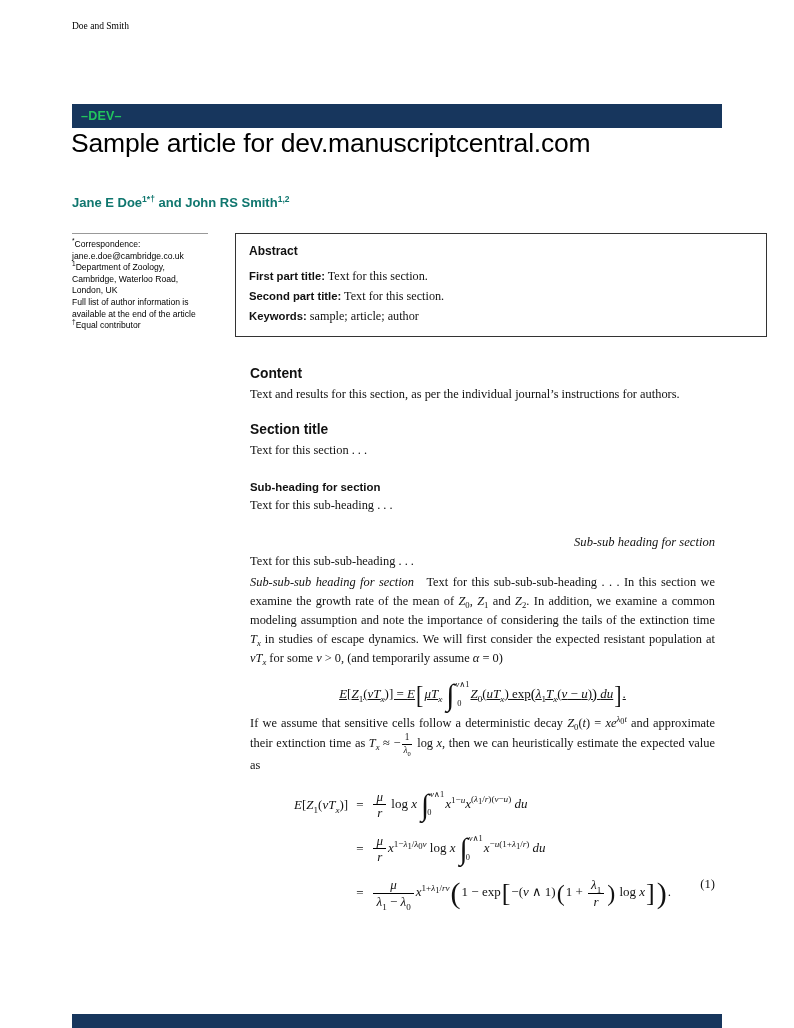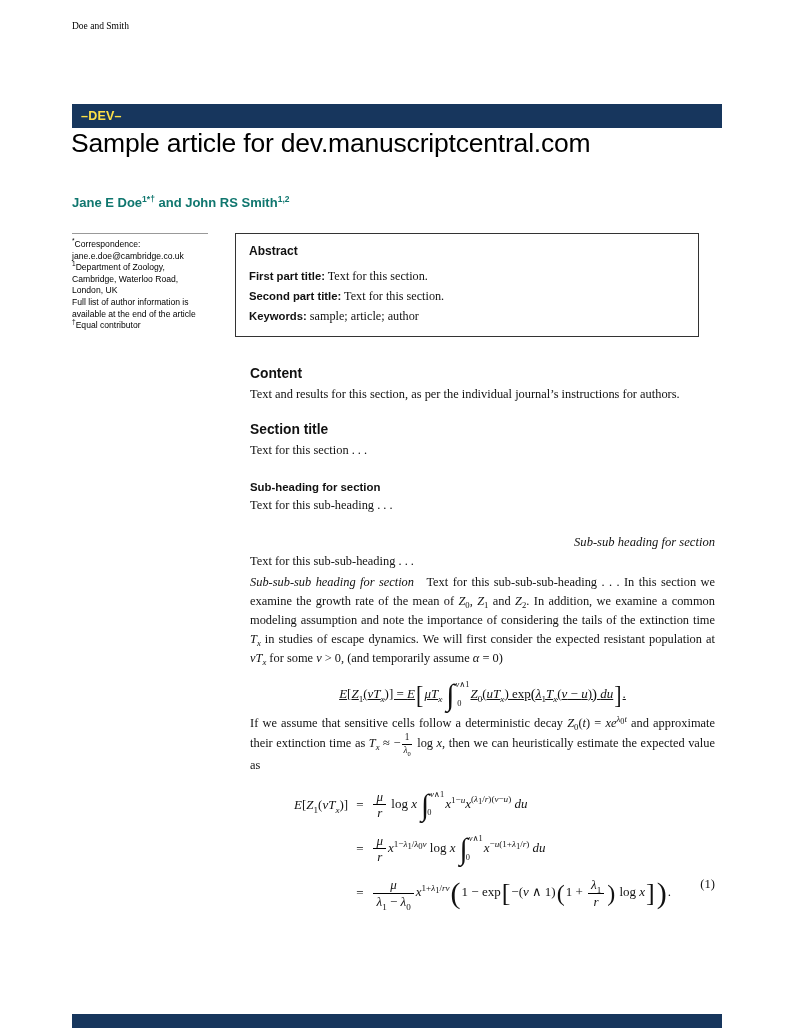--- a/index.html
+++ b/index.html
@@ -2,39 +2,39 @@
 <html style="--accent: #17365d; --box_border: #333333;"><head>
 <meta charset="utf-8">
 <style>
   html,body { margin:0; padding:0; background:#ffffff; }
   .page { position:relative; width:794px; height:1028px; background:#ffffff;
           font-family:"Liberation Serif", serif; color:#111; overflow:hidden; }
 
   .running-head { position:absolute; left:72px; top:21px; font-size:9.5px; color:#000; }
 
   .banner { position:absolute; left:72px; top:104px; width:650px; height:24px; box-sizing:border-box;
-            background:var(--accent,#17365d); color:#fde047;
+            background:var(--accent,#17365d); color:#22c55e;
             font-family:"Liberation Sans", sans-serif; font-weight:bold; font-size:12.5px;
             line-height:24px; padding-left:9px; letter-spacing:0.2px; }
 
   .title { position:absolute; left:71px; top:128px; width:660px;
            font-family:"Liberation Sans", sans-serif; font-size:26.5px; font-weight:500;
            color:#000; letter-spacing:-0.2px; }
 
   .authors { position:absolute; left:72px; top:195px; font-family:"Liberation Sans", sans-serif;
              font-size:13px; font-weight:600; color:#0f766e; }
   .authors sup { font-size:8.5px; }
 
   .side-rule { position:absolute; left:72px; top:233px; width:136px; border-top:1px solid #999; }
 
   .sidebar { position:absolute; left:72px; top:239px; width:156px;
              font-family:"Liberation Sans", sans-serif; font-size:8.6px; line-height:11.6px; color:#000; }
   .sidebar sup { font-size:6.5px; }
 
-  .abstract-box { position:absolute; left:235px; top:233px; width:464px; min-height:97px;
+  .abstract-box { position:absolute; left:235px; top:233px; width:532px; min-height:97px;
                   box-sizing:border-box; border:1px solid var(--box_border,#333333); padding:8px 13px 10px; }
   .abstract-title { font-family:"Liberation Sans", sans-serif; font-weight:700; font-size:12px; margin:2px 0 8px; }
   .abs-line { font-size:12.2px; line-height:20px; }
   .abs-line b { font-family:"Liberation Sans", sans-serif; font-size:11.3px; }
 
   .main { position:absolute; left:250px; top:358px; width:465px;
           font-size:12.4px; line-height:19px; text-align:justify; color:#111; }
   .main p { margin:2px 0 0; }
   .sec { font-family:"Liberation Sans", sans-serif; font-weight:700; font-size:13.8px;
          margin:17px 0 3px; line-height:17px; text-align:left; }

